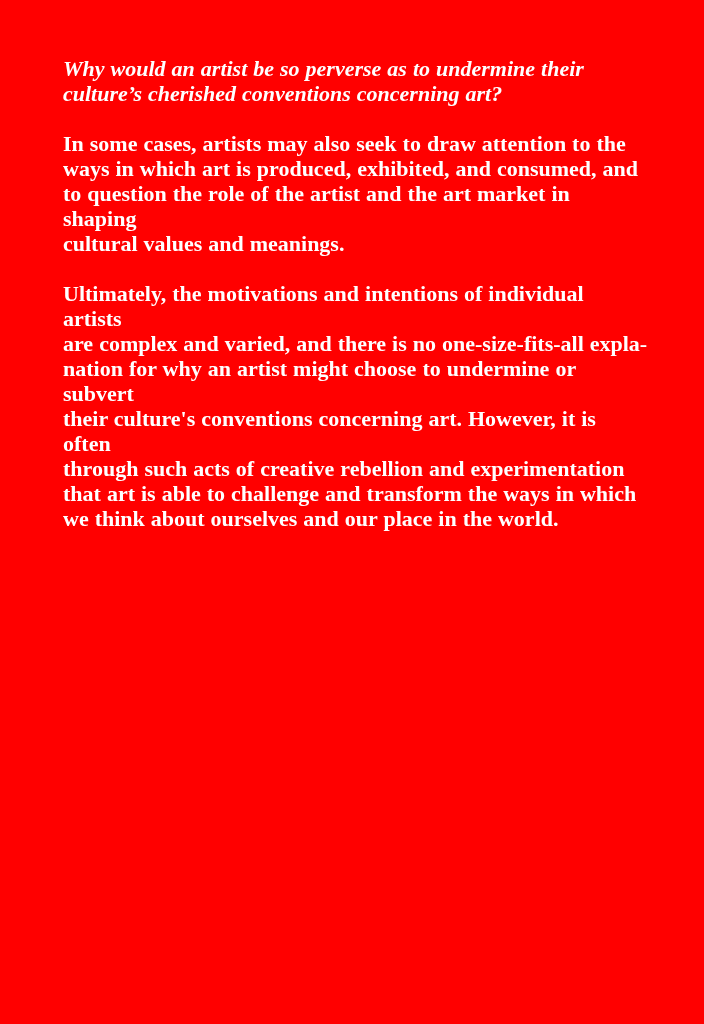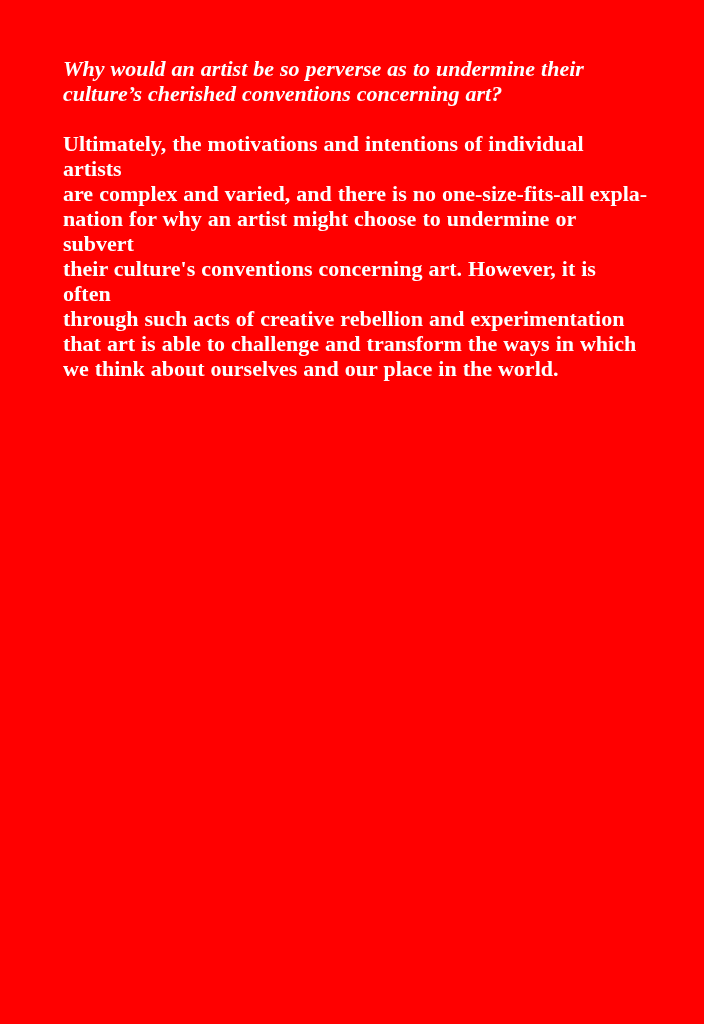--- a/index.html
+++ b/index.html
@@ -39,15 +39,16 @@
   .para:last-child {
     margin-bottom: 0;
   }
 </style>
 </head>
 <body>
 
 <div class="page">
   <main class="text-block">
       <p class="para italic">Why would an artist be so perverse as to undermine their<br>culture’s cherished conventions concerning art?</p>
+      <p class="para bold">In some cases, artists may also seek to draw attention to the<br>ways in which art is produced, exhibited, and consumed, and<br>to question the role of the artist and the art market in shaping<br>cultural values and meanings.</p>
       <p class="para bold">Ultimately, the motivations and intentions of individual artists<br>are complex and varied, and there is no one-size-fits-all expla-<br>nation for why an artist might choose to undermine or subvert<br>their culture's conventions concerning art. However, it is often<br>through such acts of creative rebellion and experimentation<br>that art is able to challenge and transform the ways in which<br>we think about ourselves and our place in the world.</p>
     </main>
 </div>
 
 </body></html>

